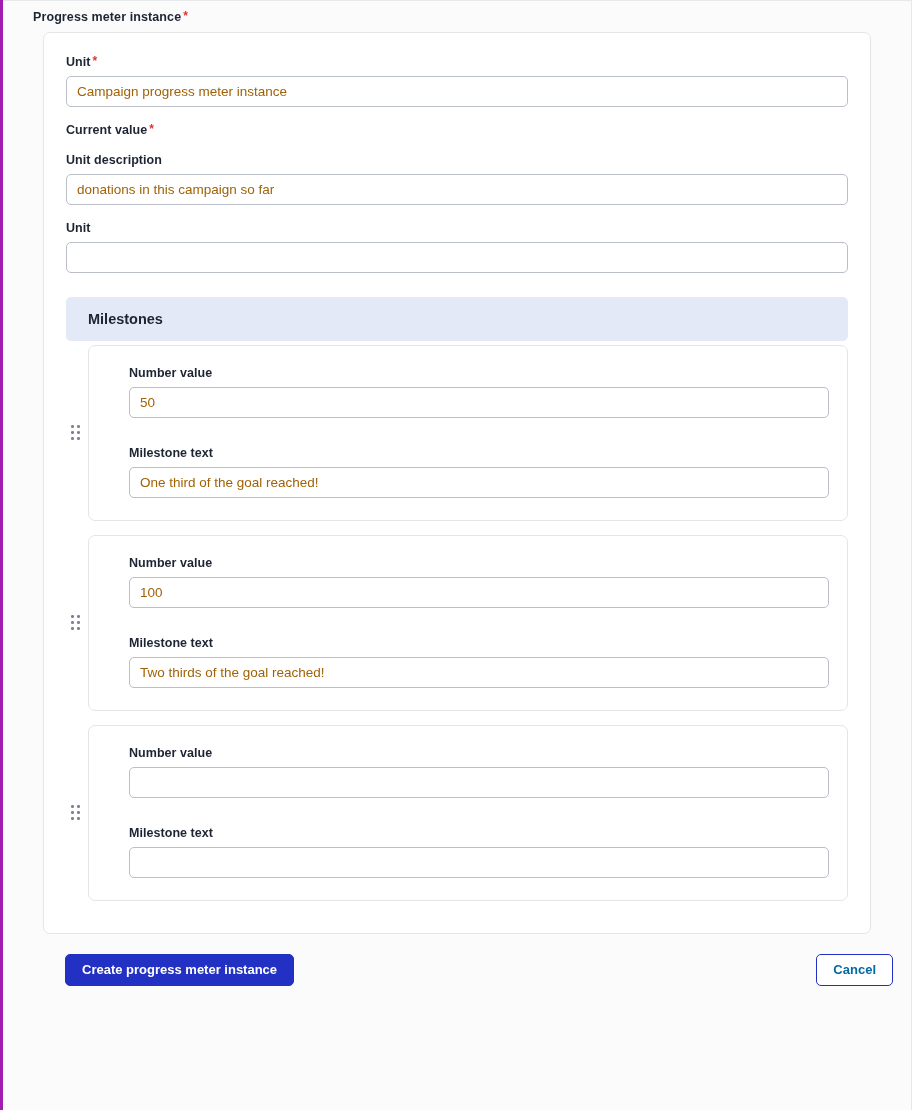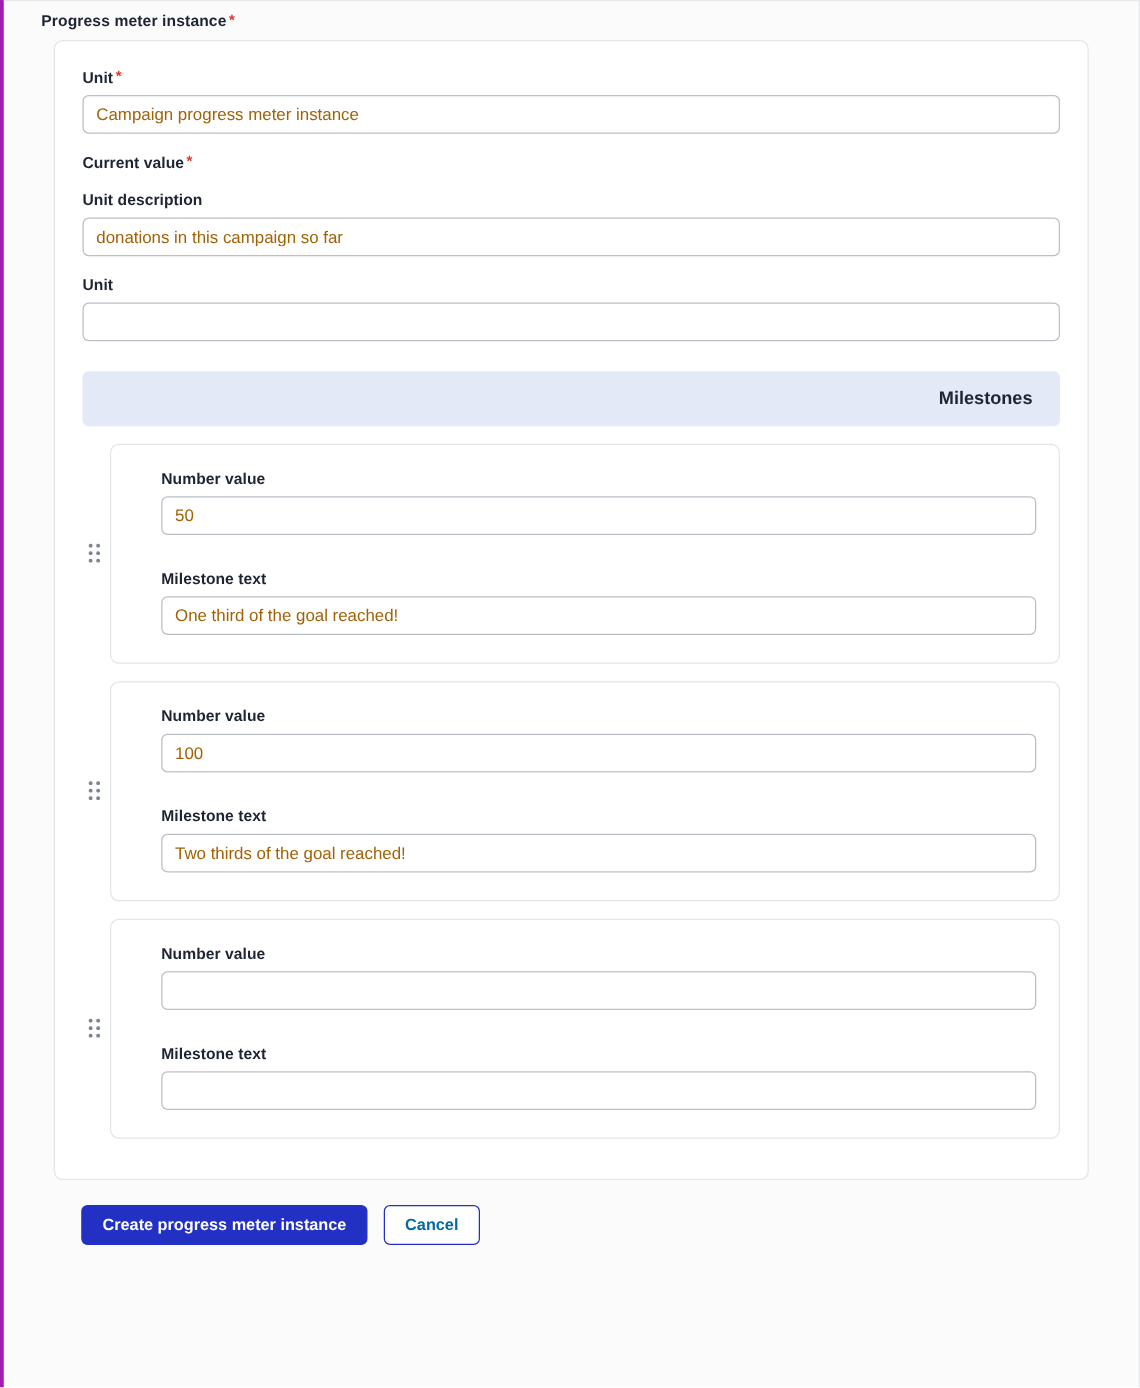--- a/index.html
+++ b/index.html
@@ -74,25 +74,24 @@
   }
   .text-input::placeholder { color: #9aa1ad; }
 
   .milestones-header {
     background: #e4e9f7;
     border-radius: 5px;
     height: 44px;
     display: flex;
     align-items: center;
     padding: 0 22px;
-    margin: 24px 0 14px 0;
+    margin: 24px 0 4px 0;
     font-size: 14.5px;
     font-weight: bold;
     color: #1d2433;
-    justify-content: flex-end;
   }
 
   .milestone-card {
     position: relative;
     border: 1px solid #e3e5e9;
     border-radius: 7px;
     background: #ffffff;
     margin: 0 0 14px 22px;
     padding: 20px 18px 22px 20px;
     box-sizing: border-box;
@@ -123,20 +122,21 @@
     padding-left: 20px;
   }
   .ms-field { margin-bottom: 28px; }
   .ms-field:last-child { margin-bottom: 0; }
 
   .footer-actions {
     display: flex;
     align-items: center;
     gap: 13px;
     margin: 20px 0 16px 44px;
+    justify-content: space-between;
   }
   .btn {
     font-family: "Liberation Sans", sans-serif;
     font-size: 13px;
     font-weight: bold;
     border-radius: 5px;
     cursor: pointer;
     height: 32px;
     padding: 0 16px;
     box-sizing: border-box;

